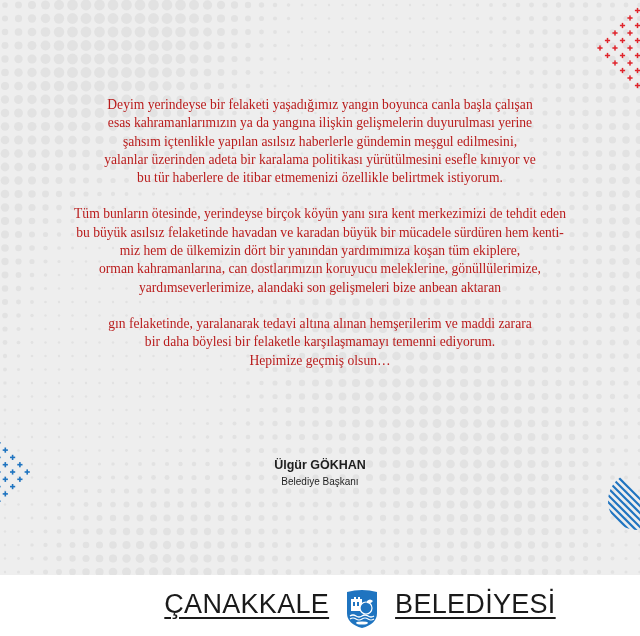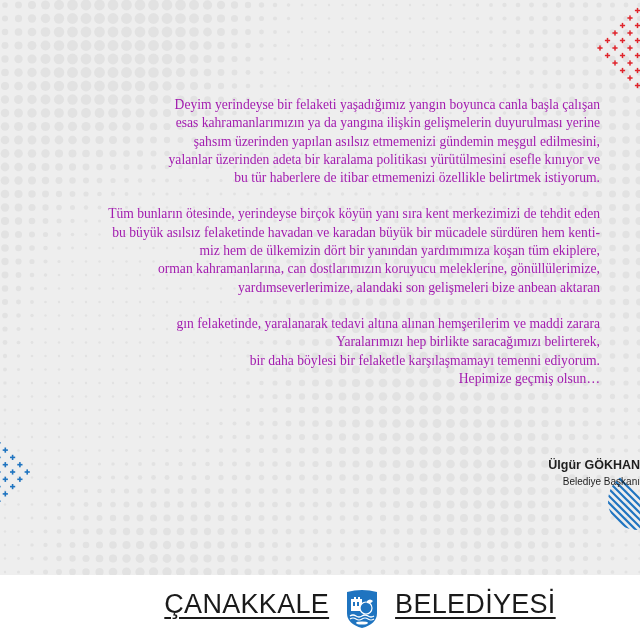--- a/index.html
+++ b/index.html
@@ -1,23 +1,23 @@
 <!DOCTYPE html>
 <html><head>
 <meta charset="utf-8">
 <style>
   html, body { margin:0; padding:0; }
   body { width:640px; height:636px; overflow:hidden; background:#ffffff; position:relative; font-family:"DejaVu Serif", serif; }
   .poster { position:absolute; left:0; top:0; width:640px; height:575px; background:#eeeeee; overflow:hidden; }
   .dots { position:absolute; inset:0; }
   .deco { position:absolute; }
-  .message { position:absolute; left:40px; top:96px; width:560px; text-align:right; color:#a21caf; font-family:"Liberation Serif", serif; font-size:13.6px; line-height:18.3px; }
+  .message { position:absolute; left:40px; top:96px; width:560px; text-align:center; color:#b91c1c; font-family:"Liberation Serif", serif; font-size:13.6px; line-height:18.3px; }
   .message p { margin:0 0 18px 0; }
   .message .line { display:block; white-space:nowrap; }
-  .signature { position:absolute; left:0; width:640px; text-align:right; color:#1e1e1e; font-family:"Liberation Sans", sans-serif; }
+  .signature { position:absolute; left:0; width:640px; text-align:center; color:#1e1e1e; font-family:"Liberation Sans", sans-serif; }
   .sig-name { top:458px; font-weight:bold; font-size:12.5px; }
   .sig-title { top:476px; font-size:10px; }
   .footer { position:absolute; left:0; top:575px; width:640px; height:61px; background:#ffffff; }
   .brand { position:absolute; top:14px; left:0; width:640px; display:flex; justify-content:center; align-items:flex-start; gap:16px;margin-left:40px; }
   .brand-word { font-family:"Liberation Sans", sans-serif; font-size:27px; color:#1a1a1a; text-decoration:underline; text-decoration-thickness:1.5px; text-underline-offset:4px; letter-spacing:0.3px; }
   .crest { width:34px; height:40px; }
 </style>
 </head>
 <body>
 
@@ -2195,34 +2195,33 @@
       <line x1="-10" y1="21" x2="60" y2="91"></line>
       <line x1="-10" y1="28" x2="60" y2="98"></line>
       <line x1="-10" y1="35" x2="60" y2="105"></line>
     </g>
   </svg>
 
   <div class="message">
     <p>
       <span class="line">Deyim yerindeyse bir felaketi yaşadığımız yangın boyunca canla başla çalışan</span>
       <span class="line">esas kahramanlarımızın ya da yangına ilişkin gelişmelerin duyurulması yerine</span>
-      <span class="line">şahsım üzerinden yapılan asılsız etmemenizi gündemin meşgul edilmesini,</span>
+      <span class="line">şahsım içtenlikle yapılan asılsız haberlerle gündemin meşgul edilmesini,</span>
       <span class="line">yalanlar üzerinden adeta bir karalama politikası yürütülmesini esefle kınıyor ve</span>
       <span class="line">bu tür haberlere de itibar etmemenizi özellikle belirtmek istiyorum.</span>
     </p>
     <p>
       <span class="line">Tüm bunların ötesinde, yerindeyse birçok köyün yanı sıra kent merkezimizi de tehdit eden</span>
       <span class="line">bu büyük asılsız felaketinde havadan ve karadan büyük bir mücadele sürdüren hem kenti-</span>
       <span class="line">miz hem de ülkemizin dört bir yanından yardımımıza koşan tüm ekiplere,</span>
       <span class="line">orman kahramanlarına, can dostlarımızın koruyucu meleklerine, gönüllülerimize,</span>
       <span class="line">yardımseverlerimize, alandaki son gelişmeleri bize anbean aktaran</span>
     </p>
     <p>
       <span class="line">gın felaketinde, yaralanarak tedavi altına alınan hemşerilerim ve maddi zarara</span>
-      <span class="line">Yaralarımızı hep birlikte saracağımızı belirterek,</span>
       <span class="line">bir daha böylesi bir felaketle karşılaşmamayı temenni ediyorum.</span>
       <span class="line">Hepimize geçmiş olsun…</span>
     </p>
   </div>
 
   <div class="signature sig-name">Ülgür GÖKHAN</div>
   <div class="signature sig-title">Belediye Başkanı</div>
 </div>
 
 <div class="footer">

